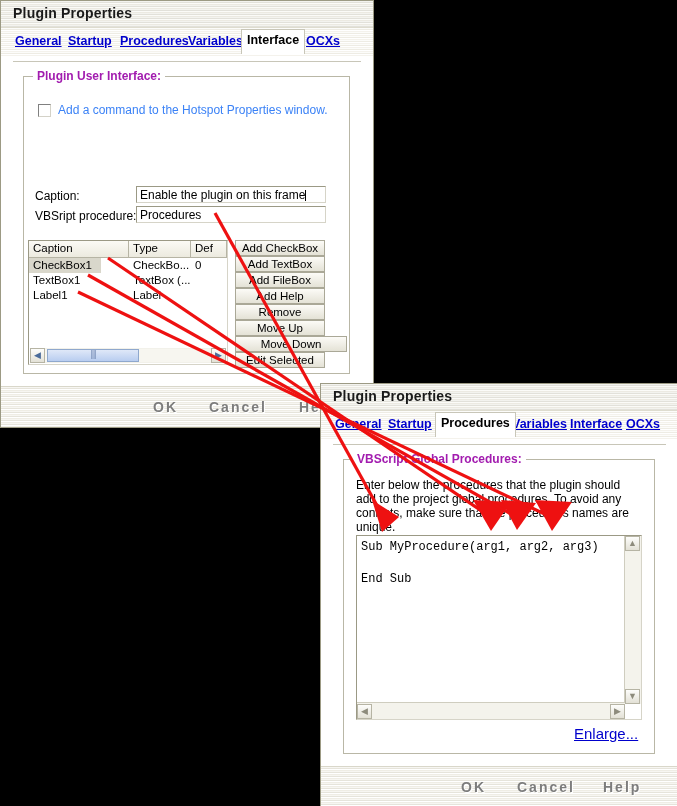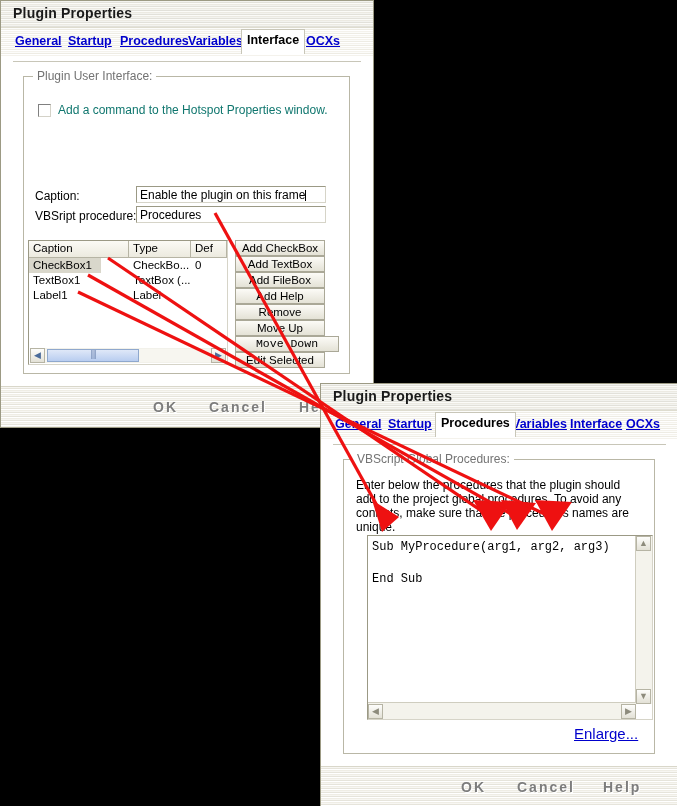--- a/index.html
+++ b/index.html
@@ -86,22 +86,22 @@
     position: absolute;
     border: 1px solid #b9b7a6;
     background: #ffffff;
   }
   .groupbox > .gb-title {
     position: absolute;
     top: -8px; left: 9px;
     background: #ffffff;
     padding: 0 4px;
     font-size: 12px;
-    font-weight: normal;
-    color: #737373;
+    font-weight: bold;
+    color: #a21caf;
     white-space: nowrap;
   }
   .statusbar {
     position: absolute;
     left: 0; right: 0; bottom: 0;
     height: 40px;
     background:
       repeating-linear-gradient(
         to bottom,
         #f7f6f2 0px, #f7f6f2 1px,
@@ -121,21 +121,21 @@
     cursor: pointer;
     white-space: nowrap;
   }
 
   
   .chkrow {
     position: absolute;
     display: flex;
     align-items: center;
     font-size: 12px;
-    color: #0f766e;
+    color: #3b82f6;
     white-space: nowrap;
   }
   .chkbox {
     width: 11px; height: 11px;
     border: 1px solid #808080;
     border-right-color: #d4d2c8;
     border-bottom-color: #d4d2c8;
     background: #ffffff;
     margin-right: 7px;
     position: relative;
@@ -267,21 +267,20 @@
 
   
   .codebox {
     position: absolute;
     background: #ffffff;
     border: 1px solid #9b9985;
     border-right-color: #d6d4c8;
     border-bottom-color: #d6d4c8;
     box-sizing: border-box;
     overflow: hidden;
-    margin-left: 11px;
   }
   .code-text {
     position: absolute;
     left: 4px; top: 3px;
     font-family: "Liberation Mono", monospace;
     font-size: 12px;
     line-height: 16px;
     color: #000;
     white-space: pre;
   }
@@ -416,21 +415,21 @@
             <div class="hs-btn">▶</div>
           </div>
         </div>
 
         <div class="sidebtn" style="left:211px; top:163px; width:90px;">Add CheckBox</div>
         <div class="sidebtn" style="left:211px; top:179px; width:90px;">Add TextBox</div>
         <div class="sidebtn" style="left:211px; top:195px; width:90px;">Add FileBox</div>
         <div class="sidebtn" style="left:211px; top:211px; width:90px;">Add Help</div>
         <div class="sidebtn" style="left:211px; top:227px; width:90px;">Remove</div>
         <div class="sidebtn" style="left:211px; top:243px; width:90px;">Move Up</div>
-        <div class="sidebtn" style="left:211px; top:259px; width:104px;font-family:Liberation Mono, monospace;">Move Down</div>
+        <div class="sidebtn" style="left:211px; top:259px; width:112px;">Move Down</div>
         <div class="sidebtn" style="left:211px; top:275px; width:90px;">Edit Selected</div>
       </div>
     </div>
 
     <div class="statusbar">
       <div class="dlgbtn" style="left:152px; top:12px;">OK</div>
       <div class="dlgbtn" style="left:208px; top:12px;">Cancel</div>
       <div class="dlgbtn" style="left:298px; top:12px;">Help</div>
     </div>
   </div>

